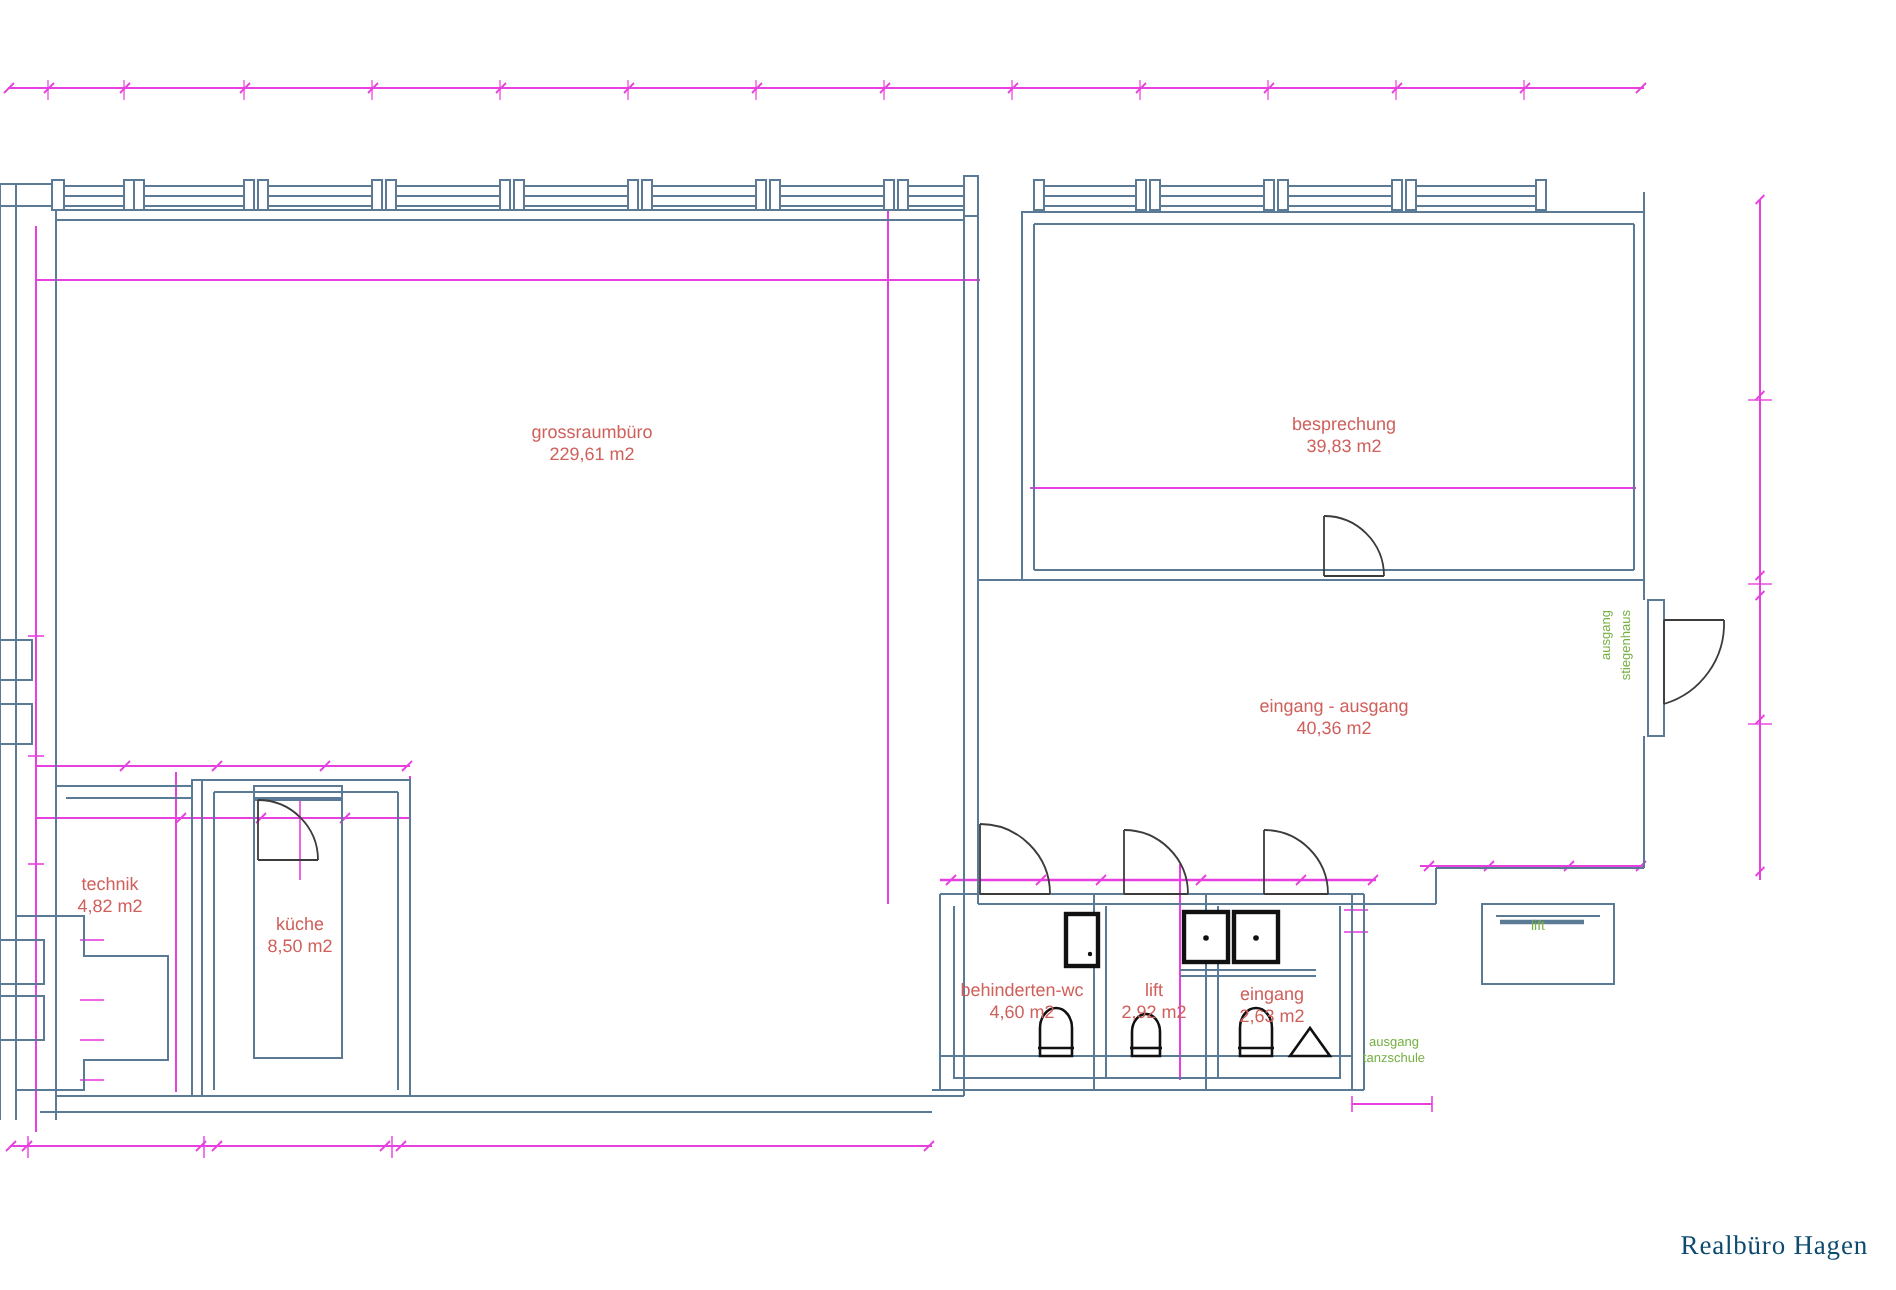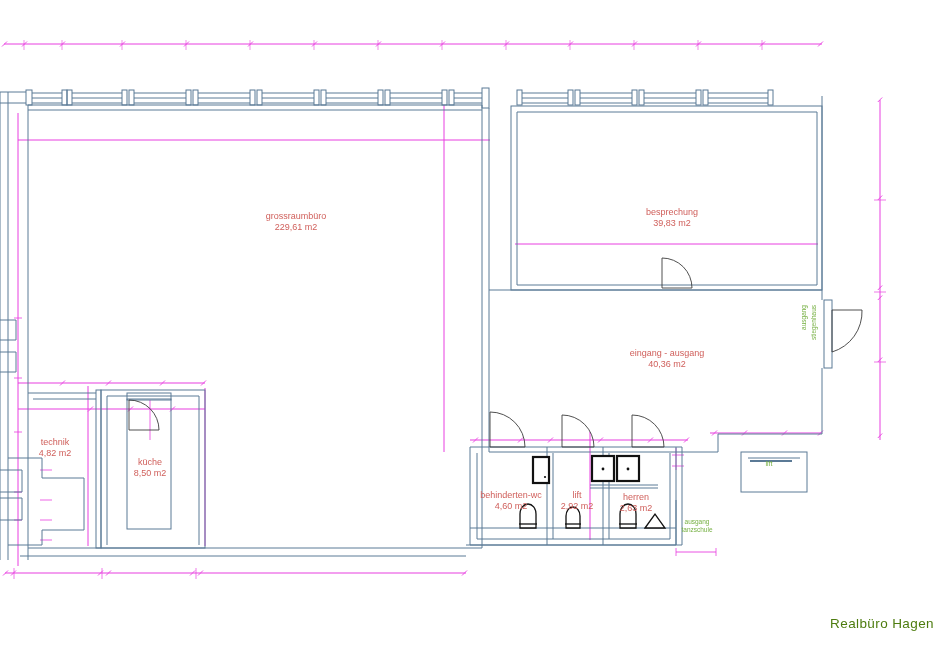--- a/index.html
+++ b/index.html
@@ -4,22 +4,22 @@
 <style>
   html,body{margin:0;padding:0;background:#ffffff;}
   body{width:948px;height:645px;position:relative;overflow:hidden;
        font-family:"Liberation Sans","DejaVu Sans",sans-serif;}
   #plan{position:absolute;left:0;top:0;width:948px;height:645px;}
   .roomlabel{position:absolute;color:#d0605c;font-size:9px;line-height:11px;
              text-align:center;white-space:nowrap;pointer-events:none;}
   .greenlabel{position:absolute;color:#76b043;font-size:6.5px;line-height:8px;
               white-space:nowrap;}
   .greenlabel.vert{writing-mode:vertical-rl;transform:rotate(180deg);}
-  #credit{position:absolute;right:14px;bottom:14px;color:#4d7c0f;
-          font-size:13.5px;letter-spacing:.4px;white-space:nowrap;}
+  #credit{position:absolute;right:14px;bottom:14px;color:#0c4a6e;
+          font-size:13.5px;letter-spacing:.4px;white-space:nowrap;font-family:Liberation Serif, serif;}
 </style>
 </head>
 <body>
 
 <svg id="plan" viewBox="0 0 948 645">
   <defs>
     <g id="dimtick">
         <path d="M-2.2,2.2 L2.2,-2.2" stroke="#e83fe0" stroke-width="0.9"></path>
       </g>
   </defs>
@@ -453,21 +453,21 @@
   <div>behinderten-wc</div>
   <div>4,60 m2</div>
 </div>
 
 <div class="roomlabel" style="left:577px;top:490px;transform:translateX(-50%);">
   <div>lift</div>
   <div>2,92 m2</div>
 </div>
 
 <div class="roomlabel" style="left:636px;top:492px;transform:translateX(-50%);">
-  <div>herren</div>
+  <div>eingang</div>
   <div>2,63 m2</div>
 </div>
 
 <div class="greenlabel vert" style="left:800px;top:305px;">
   <span>ausgang</span>
 </div>
 <div class="greenlabel vert" style="left:810px;top:305px;">
   <span>stiegenhaus</span>
 </div>
 

